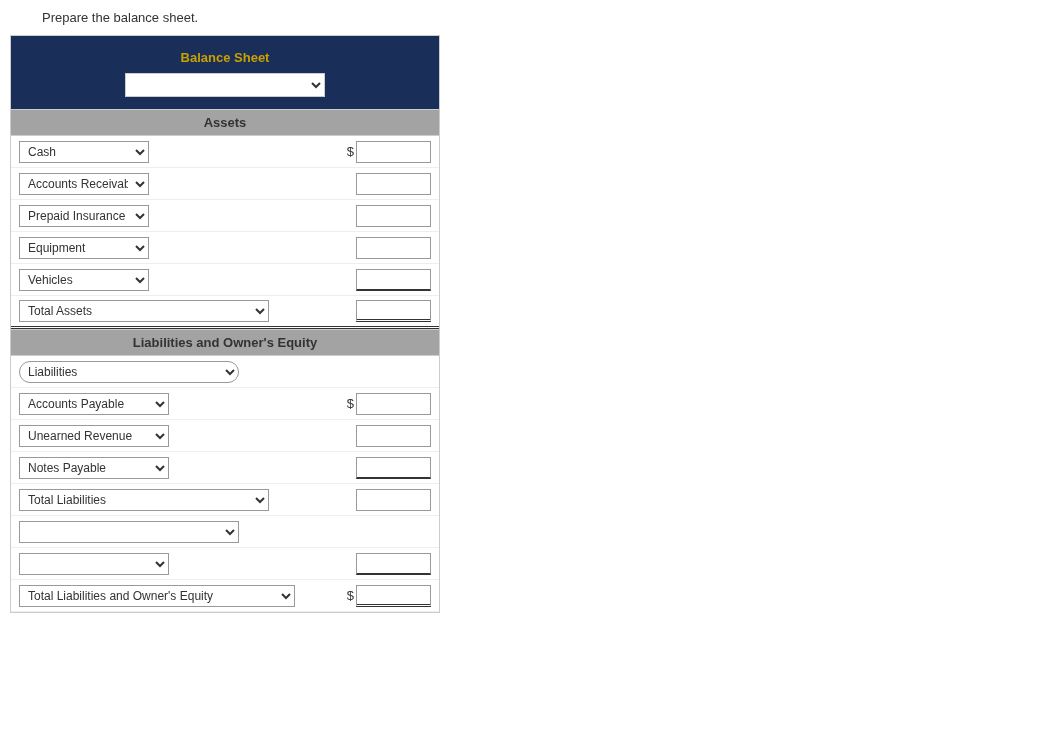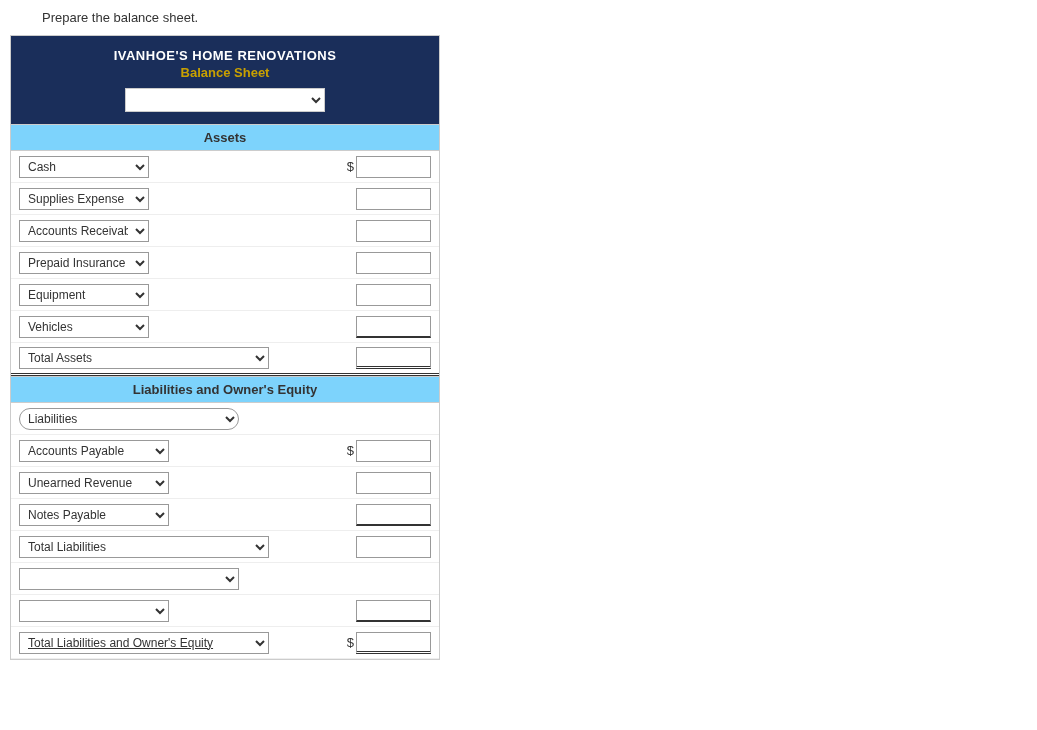--- a/index.html
+++ b/index.html
@@ -48,21 +48,21 @@
       margin-top: 8px;
       width: 200px;
       padding: 3px 5px;
       font-size: 12px;
       border: 1px solid #ccc;
       background: #fff;
       color: #333;
     }
 
     .section-header {
-      background: #7dd3fc;
+      background: #a3a3a3;
       padding: 5px 10px;
       font-weight: bold;
       font-size: 13px;
       text-align: center;
       border-top: 1px solid #ccc;
       border-bottom: 1px solid #ccc;
     }
 
     .row {
       display: flex;
@@ -171,21 +171,20 @@
     }
   </style>
 </head>
 <body>
 
 <p class="intro-text">Prepare the balance sheet.</p>
 
 <div class="balance-sheet-container">
 
   <div class="header-section">
-    <div class="company-name">IVANHOE'S HOME RENOVATIONS</div>
     <div class="sheet-title">Balance Sheet</div>
     <select class="date-select">
       <option value=""></option>
       <option value="dec31">December 31, 2024</option>
       <option value="jun30">June 30, 2024</option>
       <option value="mar31">March 31, 2024</option>
     </select>
   </div>
 
   <div class="section-header">Assets</div>
@@ -198,32 +197,20 @@
       <option value="pi">Prepaid Insurance</option>
       <option value="eq">Equipment</option>
       <option value="ve">Vehicles</option>
     </select>
     <div class="input-with-dollar">
       <span class="dollar-sign">$</span>
       <input type="text" class="input-field" style="margin-left: 0px;">
     </div>
   </div>
 
-  <div class="row assets-row">
-    <select>
-      <option value="supplies">Supplies Expense</option>
-      <option value="cash">Cash</option>
-      <option value="ar">Accounts Receivable</option>
-      <option value="pi">Prepaid Insurance</option>
-      <option value="eq">Equipment</option>
-      <option value="ve">Vehicles</option>
-    </select>
-    <div class="spacer"></div>
-    <input type="text" class="input-field" style="">
-  </div>
 
   <div class="row assets-row">
     <select>
       <option value="ar">Accounts Receivable</option>
       <option value="cash">Cash</option>
       <option value="supplies">Supplies Expense</option>
       <option value="pi">Prepaid Insurance</option>
       <option value="eq">Equipment</option>
       <option value="ve">Vehicles</option>
     </select>
@@ -349,21 +336,21 @@
       <option value="owners_equity">Owner's Equity</option>
       <option value="retained">Retained Earnings</option>
     </select>
     <div class="spacer"></div>
     <div class="single-underline-wrapper">
       <input type="text" style="">
     </div>
   </div>
 
   <div class="row total-final-row">
-    <select style="width: 250px; text-decoration: underline;">
+    <select style="width: 276px;">
       <option value="total_le">Total Liabilities and Owner's Equity</option>
     </select>
     <div class="input-with-dollar">
       <span class="dollar-sign">$</span>
       <div class="double-underline-wrapper" style="margin-left:0;">
         <input type="text" style="">
       </div>
     </div>
   </div>
 

